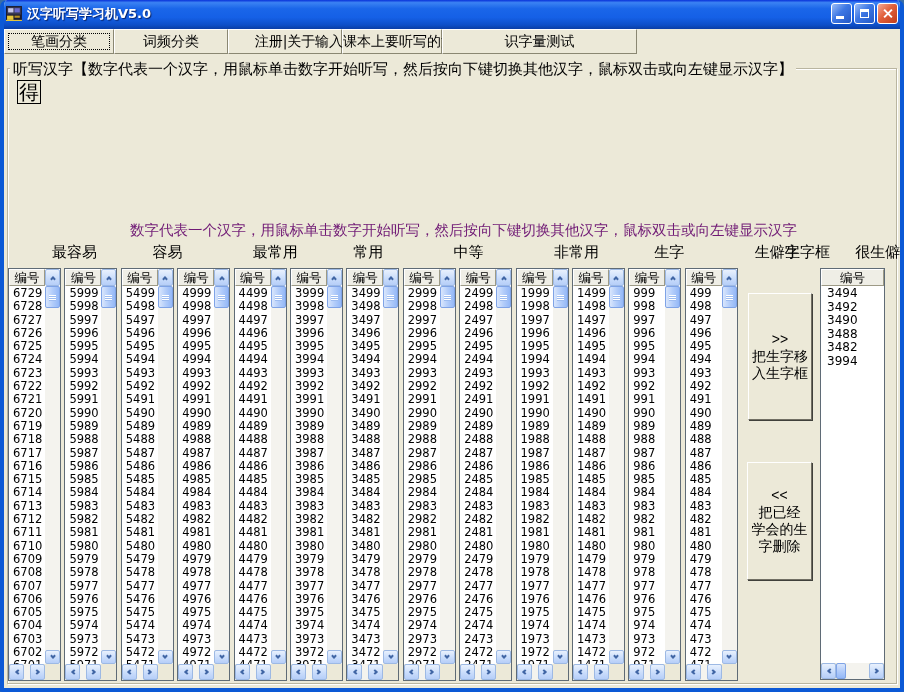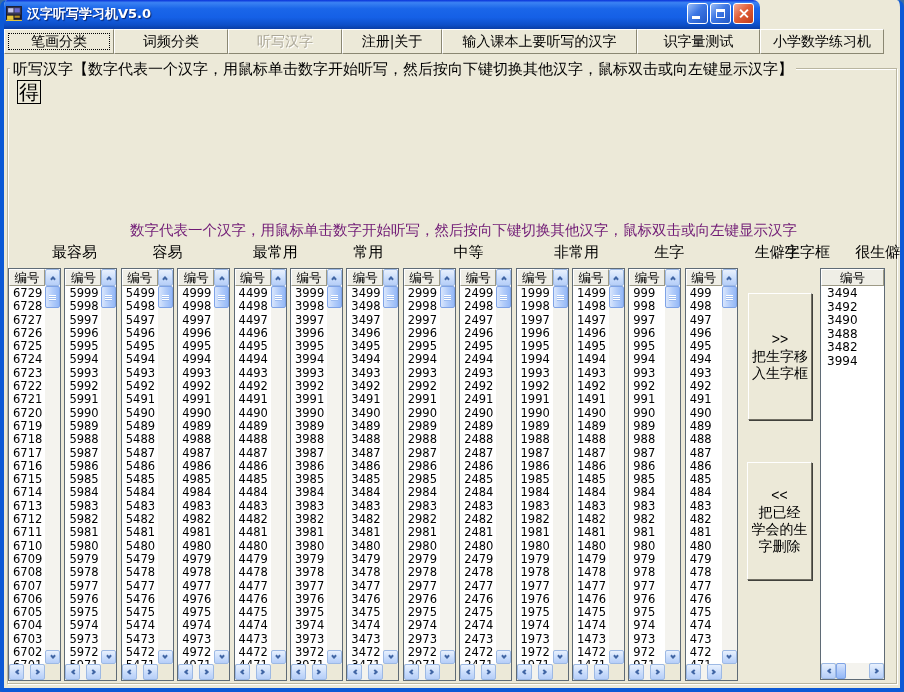--- a/index.html
+++ b/index.html
@@ -7,21 +7,21 @@
   body { font-family:"DejaVu Sans","Liberation Sans",sans-serif; background:#3A6EA5; }
 
   .window {
     position:relative; width:904px; height:692px;
     border-left:4px solid #0C59D6; border-right:4px solid #0C59D6; border-bottom:4px solid #0C59D6;
     background:#ECE9D8; border-radius:7px 7px 2px 2px; overflow:hidden;
   }
 
   
   .titlebar {
-    position:absolute; left:-4px; top:0; width:760px; height:29px;
+    position:absolute; left:-4px; top:0; width:904px; height:29px;
     background:linear-gradient(180deg,#0831D9 0%,#3B82F3 9%,#1A66E9 30%,#1560E6 60%,#0D4FC8 86%,#0A3EA5 100%);
     border-radius:7px 7px 0 0; display:flex; align-items:center; padding:0 6px 2px 6px;
   }
   .app-icon { width:17px; height:17px; margin-right:4px; flex:0 0 auto; }
   .title-text { color:#fff; font-size:13px; font-weight:bold; text-shadow:1px 1px 1px #08246B; flex:1 1 auto; white-space:nowrap; }
   .winbtns { display:flex; gap:2px; }
   .wbtn {
     width:21px; height:21px; border-radius:3px; border:1px solid #FFFFFF;
     display:flex; align-items:center; justify-content:center; position:relative;
   }
@@ -184,25 +184,23 @@
         </div>
       <div class="wbtn close">
           <span class="glyph-x"></span>
         </div>
     </div>
   </div>
 
   <div class="tabbar">
       <div class="tab active">笔画分类</div>
       <div class="tab">词频分类</div>
-      <div class="tab disabled">听写汉字</div>
       <div class="tab">注册|关于</div>
       <div class="tab">输入课本上要听写的汉字</div>
       <div class="tab">识字量测试</div>
-      <div class="tab">小学数学练习机</div>
     </div>
 
   <div class="groupbox"></div>
   <span class="groupbox-caption">听写汉字【数字代表一个汉字，用鼠标单击数字开始听写，然后按向下键切换其他汉字，鼠标双击或向左键显示汉字】</span>
   <span class="stroke-glyph">得</span>
 
 
   <div class="red-instruction">数字代表一个汉字，用鼠标单击数字开始听写，然后按向下键切换其他汉字，鼠标双击或向左键显示汉字</div>
 
   <div class="labels-row">

